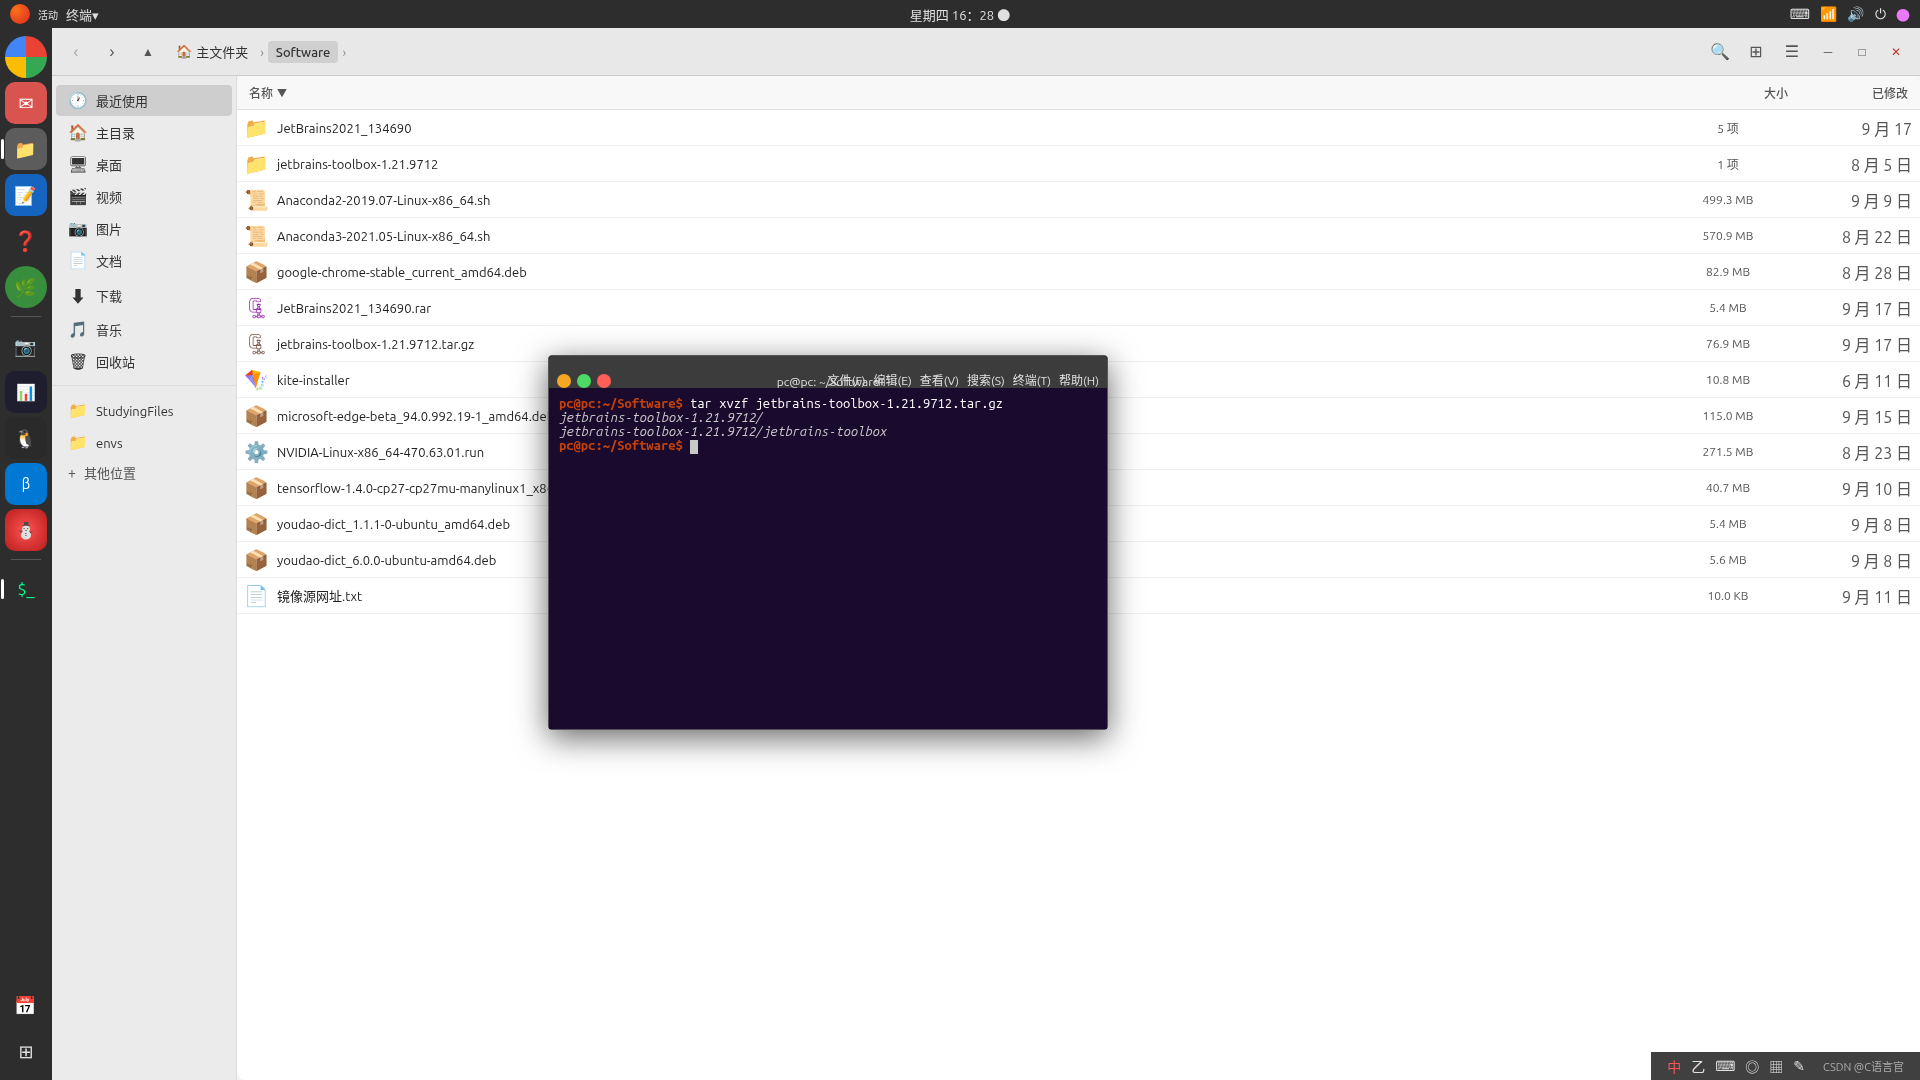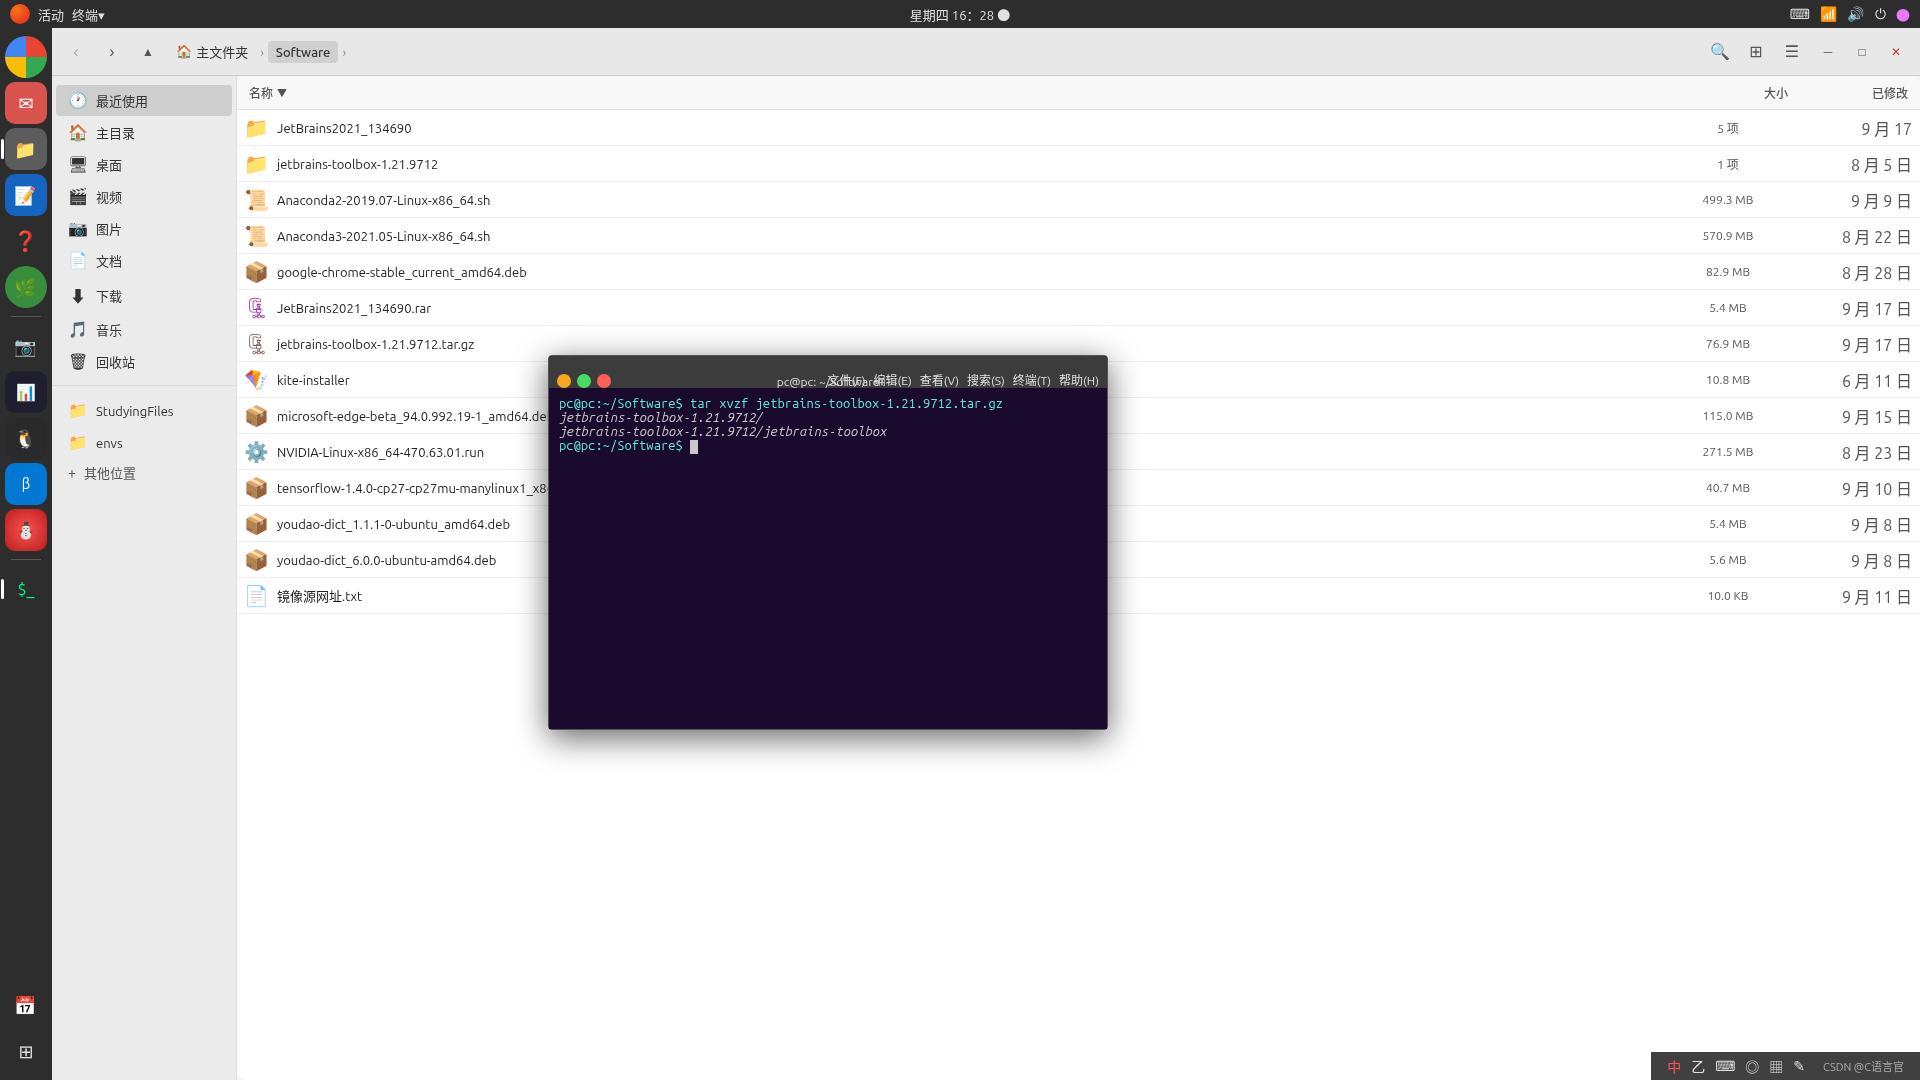--- a/index.html
+++ b/index.html
@@ -285,35 +285,35 @@
     .term-close { background: #ff5f57; }
     .terminal-body {
       flex: 1;
       padding: 8px 10px;
       font-family: 'Ubuntu Mono', 'Courier New', monospace;
       font-size: 13px;
       overflow-y: auto;
       background: #1a0a2e;
       color: #c8c8c8;
     }
-    .term-prompt { color: #5eead4; }
-    .term-command { color: #5eead4; margin-top: 35px; }
+    .term-prompt { color: #c2410c; font-weight: bold; }
+    .term-command { color: #ffffff; margin-top: 35px; }
     .term-output { color: #c8c8c8; font-style: italic; }
     .term-cursor {
       display: inline-block;
       width: 8px; height: 14px;
       background: #c8c8c8;
       vertical-align: middle;
       animation: blink 1s infinite;
     }
     @keyframes blink { 0%,100%{opacity:1} 50%{opacity:0} }
 
     .activities-label {
       color: #e0e0e0;
-      font-size: 13px;
+      font-size: 10px;
       cursor: pointer;
     }
 
     
     .fm-main::-webkit-scrollbar { width: 8px; }
     .fm-main::-webkit-scrollbar-track { background: #f0f0f0; }
     .fm-main::-webkit-scrollbar-thumb { background: #bbb; border-radius: 4px; }
 
     .topbar-right-icons { display: flex; align-items: center; gap: 10px; }
   </style>

